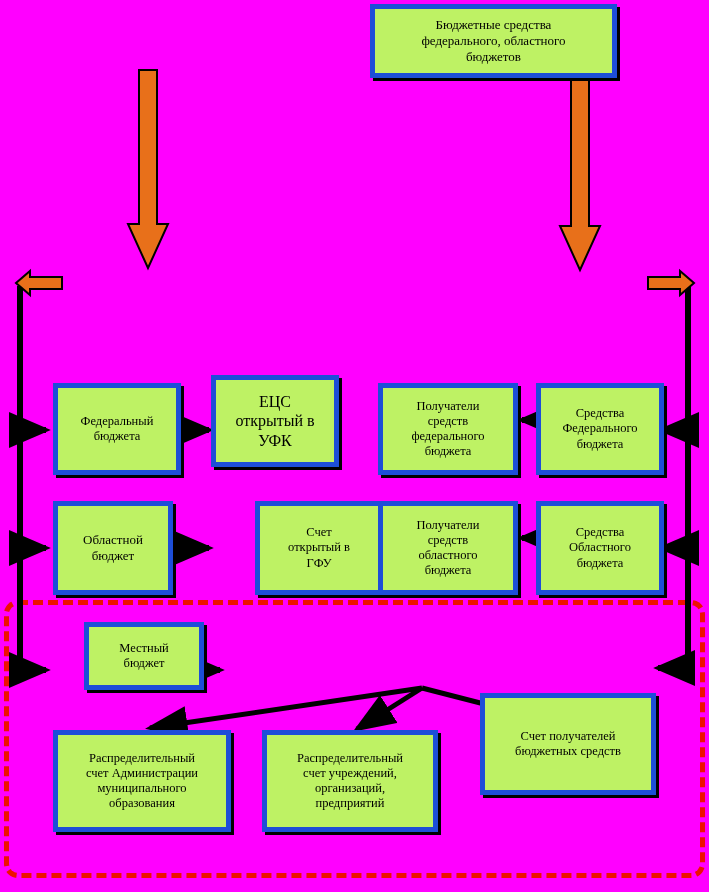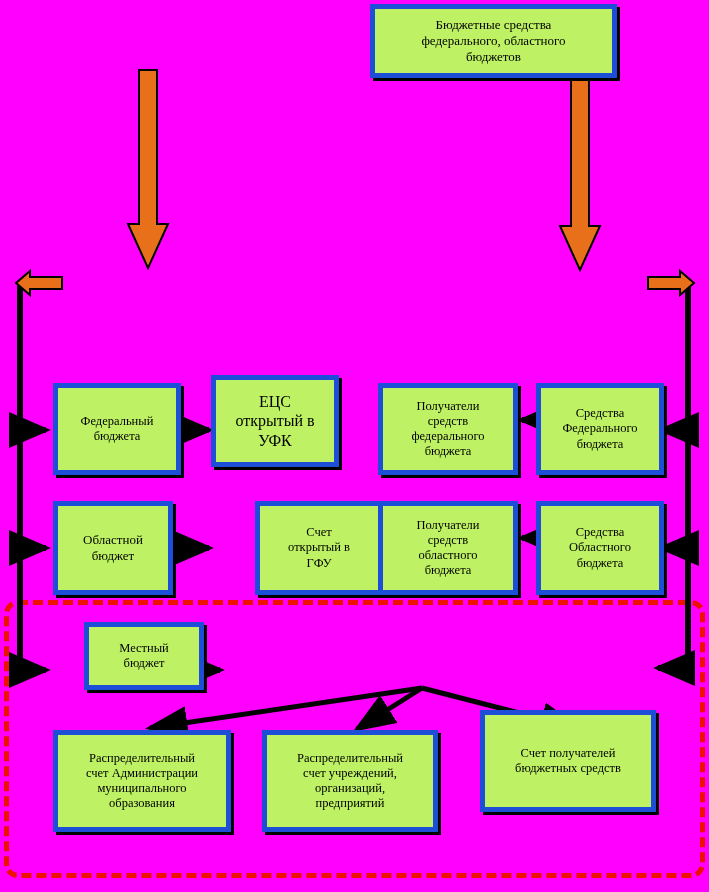--- a/index.html
+++ b/index.html
@@ -157,18 +157,18 @@
 счет Администрации
 муниципального
 образования</span>
   </div>
   <div class="box" style="left:262px; top:730px; width:176px; height:102px; font-size:12.5px;">
     <span class="txt">Распределительный
 счет учреждений,
 организаций,
 предприятий</span>
   </div>
-  <div class="box" style="left:480px; top:710px; width:176px; height:102px; font-size:12.5px;">
+  <div class="box" style="left:480px; top:693px; width:176px; height:102px; font-size:12.5px;">
     <span class="txt">Счет получателей
 бюджетных средств</span>
   </div>
 
 </div>
 
 </body></html>

